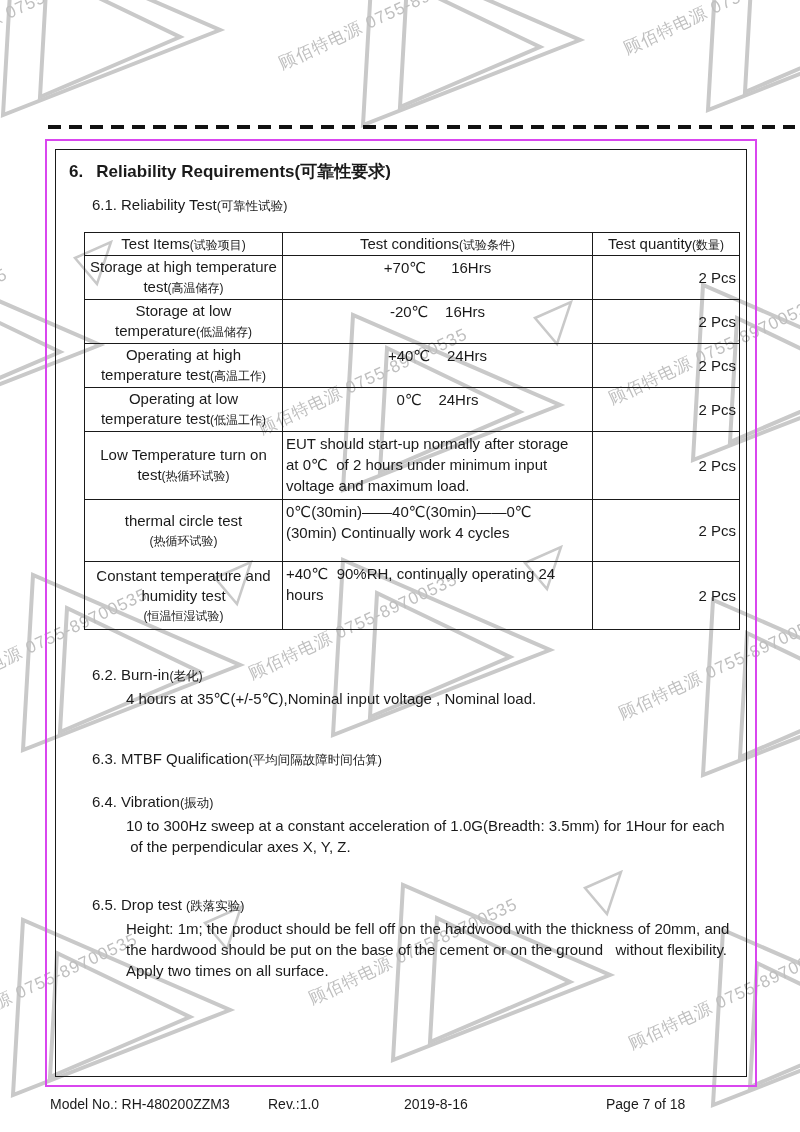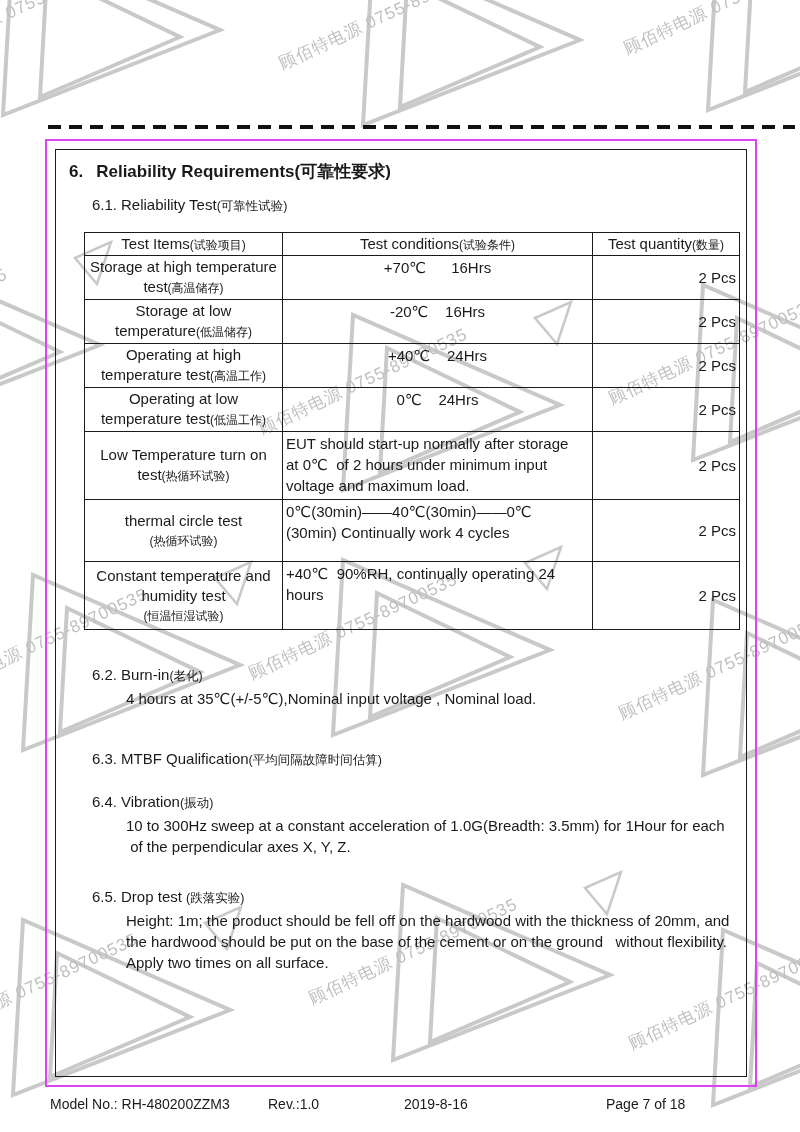--- a/index.html
+++ b/index.html
@@ -32,21 +32,21 @@
   .h-main{margin:10px 0 0 13px;font-size:17px;font-weight:bold;}
   .h-main .num{margin-right:13px;}
   .sec-h{font-size:15px;}
   .sec-h .num{margin-right:4px;}
   .sec-h .cn{font-size:12.5px;}
   .h-61{margin:13px 0 0 36px;}
   .sec{margin-left:36px;}
   .sec-62{margin-top:36px;}
   .sec-63{margin-top:41px;}
   .sec-64{margin-top:24px;}
-  .sec-65{margin-top:31px;}
+  .sec-65{margin-top:39px;}
   .sec-body{
     margin:3px 6px 0 34px;font-size:15px;line-height:21px;white-space:pre-wrap;
   }
   
   table.rel{
     margin:17px 0 0 28px;border-collapse:collapse;table-layout:fixed;width:655px;
     font-size:15px;
   }
   table.rel col.c1{width:198px;}
   table.rel col.c2{width:310px;}

